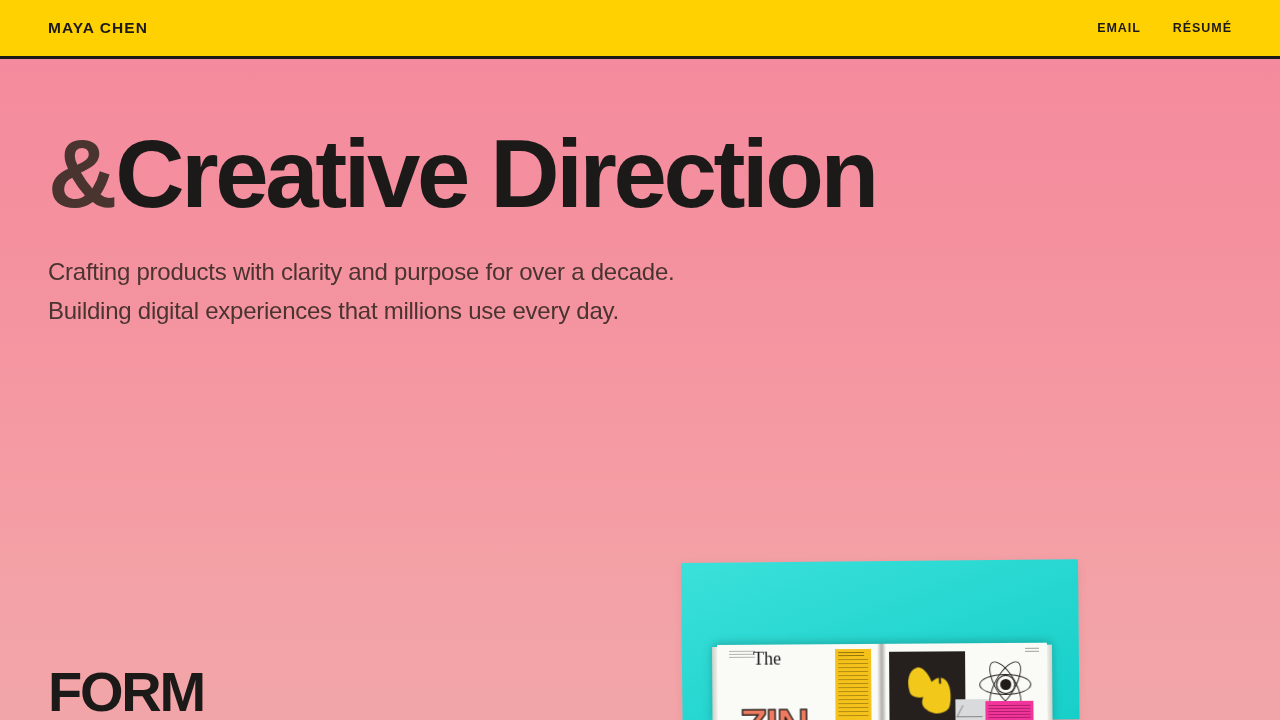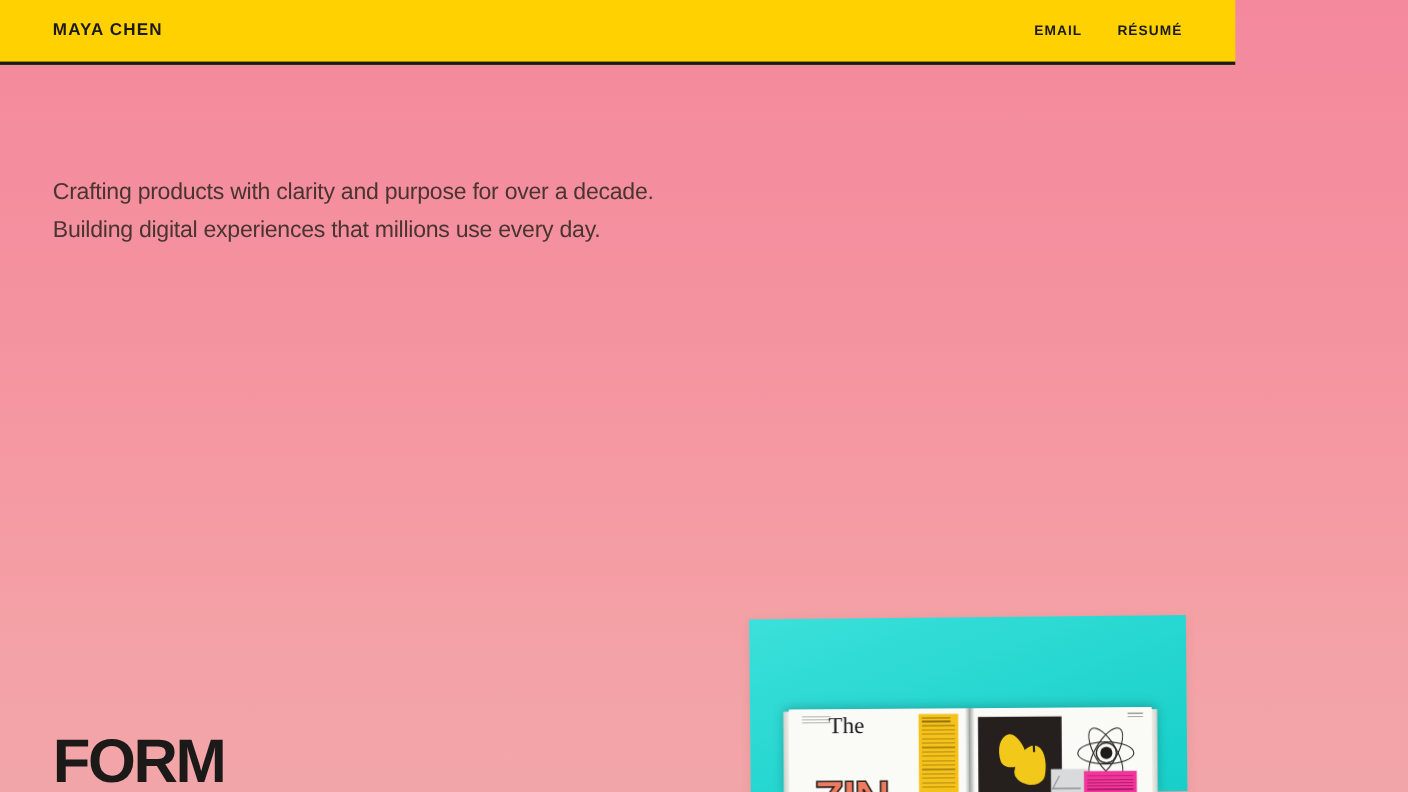--- a/index.html
+++ b/index.html
@@ -26,21 +26,21 @@
                 #F59AA2 62%,
                 #F3A3A7 84%,
                 #F2A5A8 100%);
     overflow:hidden;
   }
 
   
   .topbar {
     position:absolute;
     top:0; left:0;
-    width:1123px;
+    width:1280px;
     height:59px;
     background:#FFD100;
     border-bottom:3px solid #1C1A19;
     display:flex;
     align-items:center;
     justify-content:space-between;
     padding:0 48px 0 48px;
     z-index:40;
   }
 
@@ -85,21 +85,21 @@
     white-space:nowrap;
   }
 
   .headline .amp {
     color:#4A3430;
     letter-spacing:-2px;
   }
 
   .subhead {
     margin-top:32px;
-    font-size:21px;
+    font-size:24px;
     line-height:1.62;
     letter-spacing:-0.25px;
     color:#4A3430;
     white-space:nowrap;
   }
 
   
   .section-label {
     position:absolute;
     left:48px;
@@ -175,21 +175,21 @@
        rgba(40,35,30,0.30) 42%,
        rgba(40,35,30,0.34) 55%,
        rgba(0,0,0,0.00) 100%);
   }
 
   
   .the-word {
     position:absolute;
     left:36px; top:5px;
     font-family:"Liberation Serif", serif;
-    font-size:21px;
+    font-size:18px;
     color:#1A1A1A;
     line-height:1;
   }
   .zin-word {
     position:absolute;
     left:22px; top:18px;
     font-size:46px;
     font-weight:bold;
     letter-spacing:-2px;
     line-height:1;
@@ -323,20 +323,21 @@
     <div class="brand">MAYA CHEN</div>
 
     <nav class="navlinks">
       <a class="navlink" href="#">EMAIL</a>
       <a class="navlink" href="#">RÉSUMÉ</a>
     </nav>
   </header>
 
   <section class="hero">
     <h1 class="headline">
+      <div><span class="amp">&amp;</span><span>Creative Direction</span></div>
     </h1>
 
     <div class="subhead">
       <div>Crafting products with clarity and purpose for over a decade.</div>
       <div>Building digital experiences that millions use every day.</div>
     </div>
   </section>
 
   <div class="section-label">FORM</div>
 

